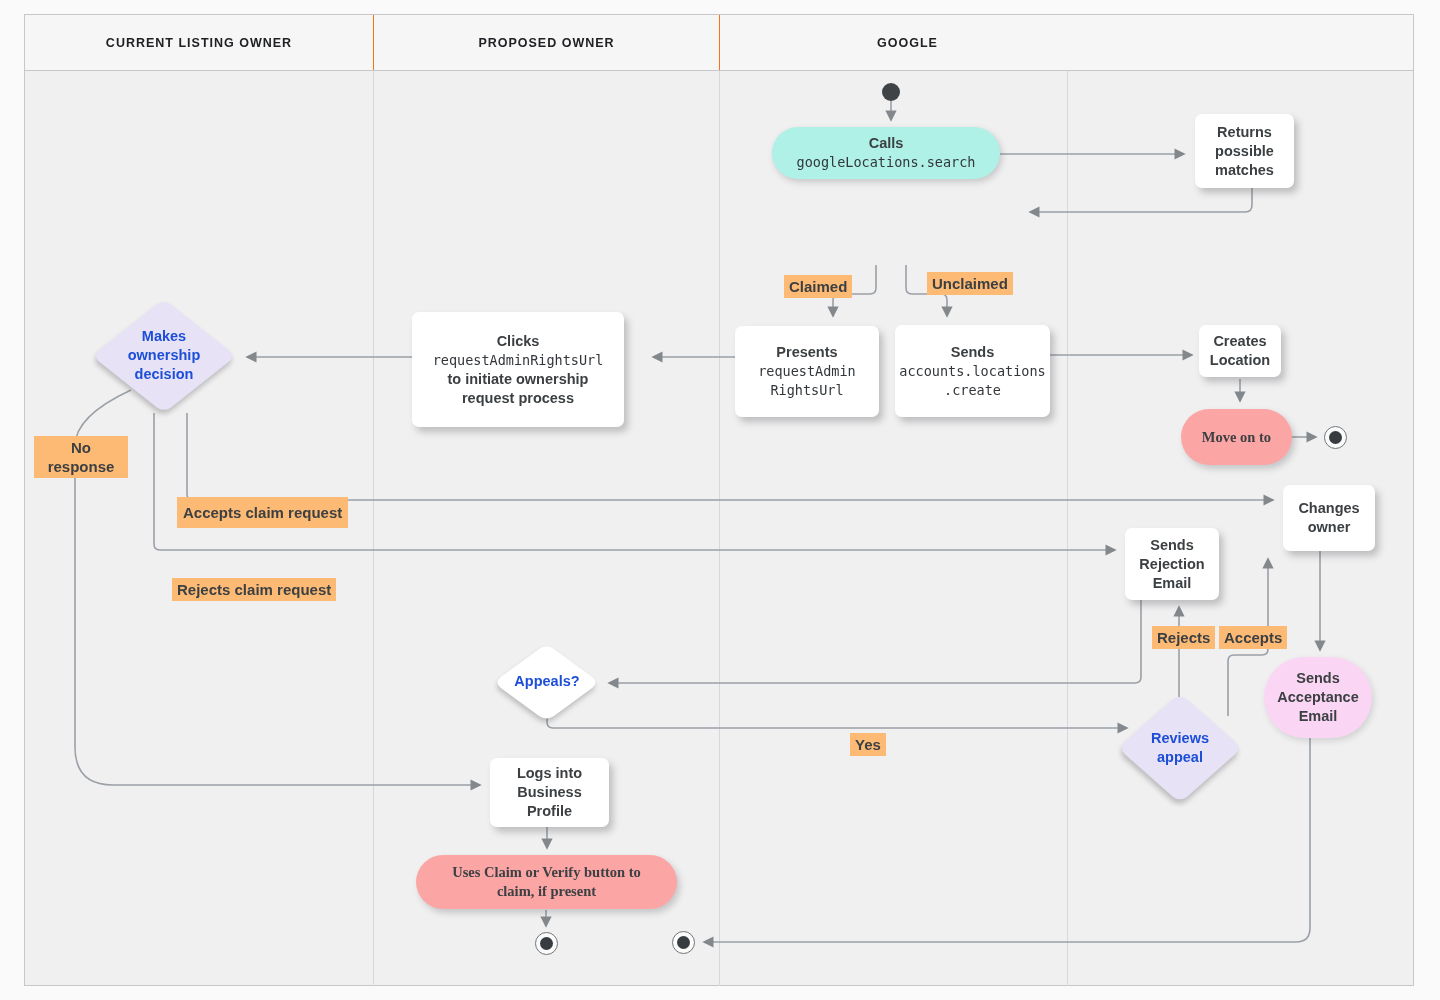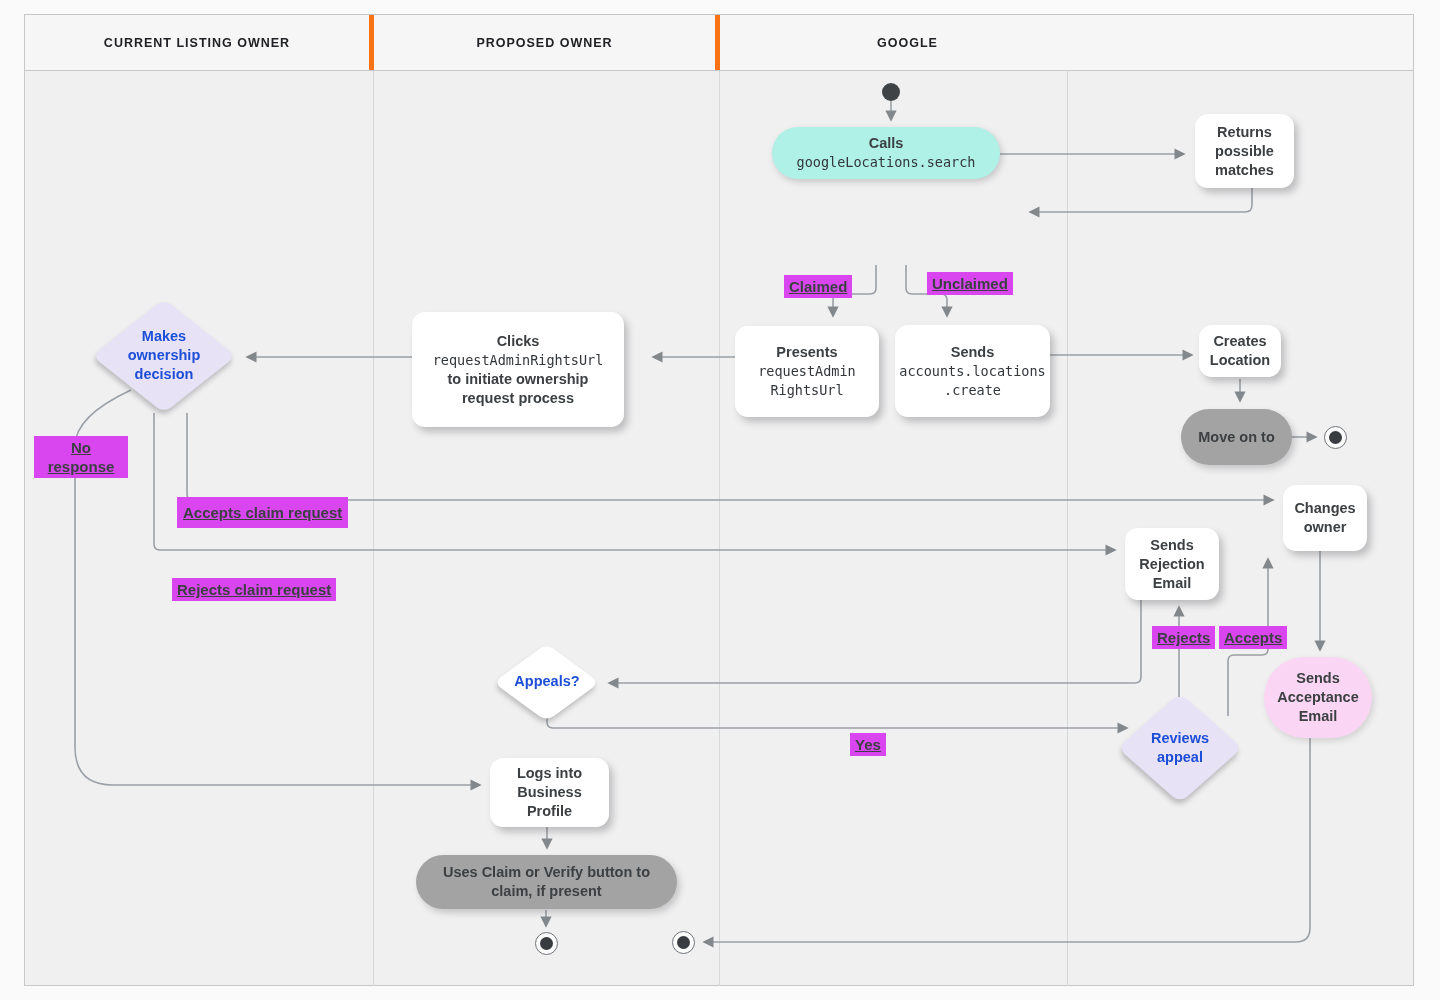--- a/index.html
+++ b/index.html
@@ -4,41 +4,41 @@
 <style>
   html,body{margin:0;padding:0;background:#fafafa;}
   #stage{position:relative;width:1440px;height:1000px;background:#fafafa;overflow:hidden;
          font-family:"Liberation Sans",sans-serif;color:#3c4043;}
   .frame{position:absolute;left:24px;top:14px;width:1390px;height:972px;
          background:#f0f0f1;border:1px solid #c6c7c9;box-sizing:border-box;}
   .hdr{position:absolute;left:24px;top:14px;width:1390px;height:57px;display:flex;
        background:#f6f6f7;border:1px solid #c6c7c9;box-sizing:border-box;}
   .hdr-cell{display:flex;align-items:center;justify-content:center;height:100%;
        font-size:12.5px;font-weight:700;letter-spacing:.08em;color:#202124;
-       border-right:5px solid #f97316;box-sizing:border-box;}
+       border-right:1px solid #f97316;box-sizing:border-box;}
   .hdr-cell:last-child{border-right:none;padding-left:28px;}
   .vline{position:absolute;top:71px;width:1px;height:915px;background:#d7d8da;}
   svg.wires{position:absolute;left:0;top:0;pointer-events:none;}
   .node{position:absolute;display:flex;flex-direction:column;align-items:center;justify-content:center;
         text-align:center;font-weight:700;font-size:14.5px;line-height:19px;color:#3c4043;box-sizing:border-box;}
-  .wbox{background:#ffffff;border-radius:13px;box-shadow:4px 5px 7px rgba(75,75,80,.30);}
+  .wbox{background:#ffffff;border-radius:7px;box-shadow:4px 5px 7px rgba(75,75,80,.30);}
   .pill-teal{background:#aff0e7;border-radius:26px;box-shadow:2px 3px 6px rgba(75,75,80,.25);}
-  .pill-pink{background:#a3a3a3;border-radius:28px;box-shadow:3px 4px 6px rgba(75,75,80,.25);}
+  .pill-pink{background:#fca5a5;border-radius:28px;box-shadow:3px 4px 6px rgba(75,75,80,.25);font-family:Liberation Serif, serif;}
   .blob-pink{background:#fbd6f4;border-radius:42px;box-shadow:2px 3px 6px rgba(75,75,80,.18);}
   .rect-lav{background:#eceaf8;border-radius:4px;}
   .diamond{position:absolute;border-radius:10px;box-shadow:3px 4px 6px rgba(75,75,80,.30);}
   .diamond.lav{background:#e7e2f5;}
   .diamond.white{background:#ffffff;}
   .dtext{position:absolute;display:flex;flex-direction:column;align-items:center;justify-content:center;
          text-align:center;font-weight:700;font-size:14.5px;line-height:19px;color:#1d4ed8;}
   .code{font-family:"DejaVu Sans Mono","Liberation Mono",monospace;font-weight:400;
         font-size:13.5px;line-height:19px;color:#33373b;}
   .pre{white-space:pre-line;}
   .elabel{position:absolute;font-weight:700;font-size:15px;line-height:19px;color:#3c4043;
-          background:#d946ef;padding:2px 5px;white-space:nowrap;text-decoration:underline;}
+          background:#fdba74;padding:2px 5px;white-space:nowrap;}
   .snode{position:absolute;width:18px;height:18px;border-radius:50%;background:#3f4346;}
   .enode{position:absolute;width:23px;height:23px;border-radius:50%;background:#fbfbfc;
          border:1.5px solid #70757a;box-sizing:border-box;display:flex;align-items:center;justify-content:center;}
   .enode .dot{width:13px;height:13px;border-radius:50%;background:#383c40;}
 </style>
 </head>
 <body>
 
 <div id="stage">
 
@@ -128,21 +128,21 @@
 
   <div class="node wbox" style="left:1199px;top:325px;width:82px;height:52px;">
     <div class="pre">Creates
 Location</div>
   </div>
 
   <div class="node pill-pink" style="left:1181px;top:409px;width:111px;height:56px;">
     <div>Move on to</div>
   </div>
 
-  <div class="node wbox" style="left:1283px;top:485px;width:84px;height:66px;">
+  <div class="node wbox" style="left:1283px;top:485px;width:92px;height:66px;">
     <div class="pre">Changes
 owner</div>
   </div>
 
   <div class="node wbox" style="left:1125px;top:528px;width:94px;height:72px;">
     <div class="pre">Sends
 Rejection
 Email</div>
   </div>
 

